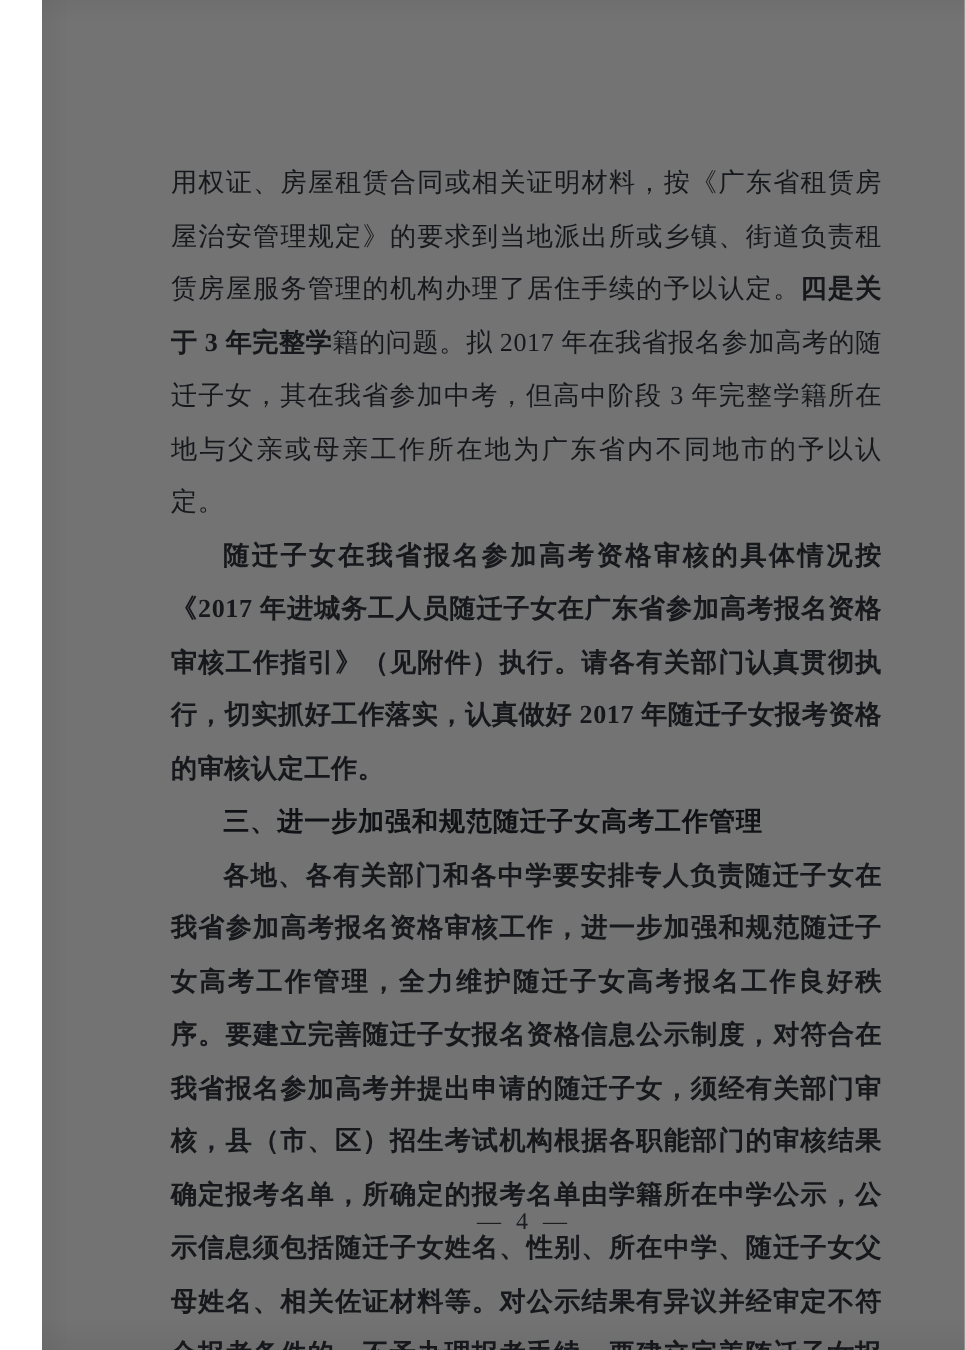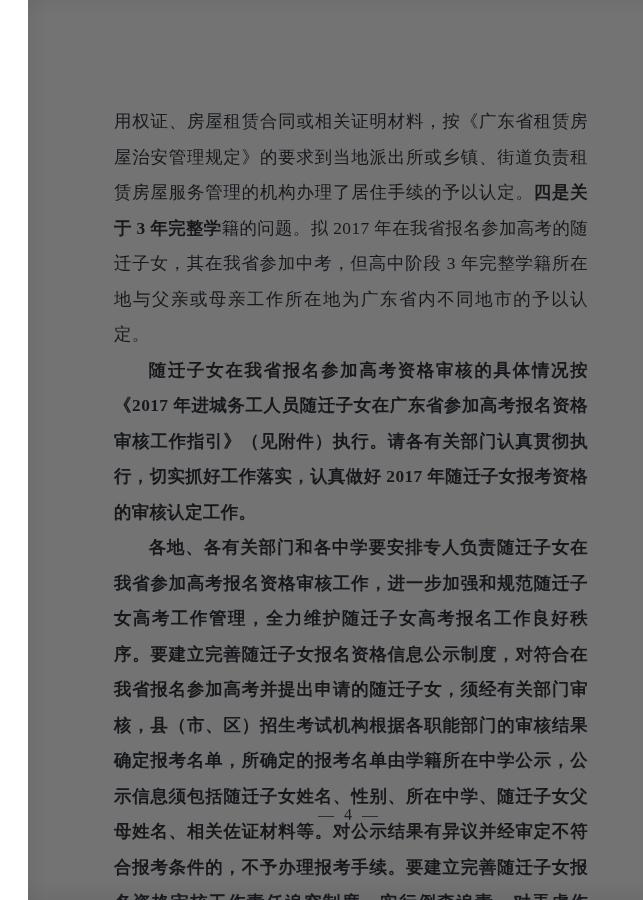--- a/index.html
+++ b/index.html
@@ -80,18 +80,19 @@
   }
 </style>
 </head>
 <body>
 
 <div class="page">
   <div class="content">
 
     <p class="para" id="p1"><span>用权证、房屋租赁合同或相关证明材料，按《广东省租赁房屋治安管理规定》的要求到当地派出所或乡镇、街道负责租赁房屋服务管理的机构办理了居住手续的予以认定。</span><span class="b">四是关于 3 年完整学</span><span>籍的问题。拟 2017 年在我省报名参加高考的随迁子女，其在我省参加中考，但高中阶段 3 年完整学籍所在地与父亲或母亲工作所在地为广东省内不同地市的予以认定。</span></p>
     <p class="para indent" id="p2"><span>随迁子女在我省报名参加高考资格审核的具体情况按《2017 年进城务工人员随迁子女在广东省参加高考报名资格审核工作指引》（见附件）执行。请各有关部门认真贯彻执行，切实抓好工作落实，认真做好 2017 年随迁子女报考资格的审核认定工作。</span></p>
+    <p class="heading" id="p3"><span class="b">三、进一步加强和规范随迁子女高考工作管理</span></p>
     <p class="para indent" id="p4"><span>各地、各有关部门和各中学要安排专人负责随迁子女在我省参加高考报名资格审核工作，进一步加强和规范随迁子女高考工作管理，全力维护随迁子女高考报名工作良好秩序。要建立完善随迁子女报名资格信息公示制度，对符合在我省报名参加高考并提出申请的随迁子女，须经有关部门审核，县（市、区）招生考试机构根据各职能部门的审核结果确定报考名单，所确定的报考名单由学籍所在中学公示，公示信息须包括随迁子女姓名、性别、所在中学、随迁子女父母姓名、相关佐证材料等。对公示结果有异议并经审定不符合报考条件的，不予办理报考手续。要建立完善随迁子女报名资格审核工作责任追究制度，实行倒查追责。对弄虚作假、骗取报名资格的考生，一经查实，将依法依规取消其当年在广东省高考报名、考试或录取的资格，同时不再重新办理补报手续。对在随迁子女报考资格审核、公示中发现或举报查实</span></p>
 
   </div>
 
   <div class="pagenum">— 4 —</div>
 </div>
 
 </body></html>

